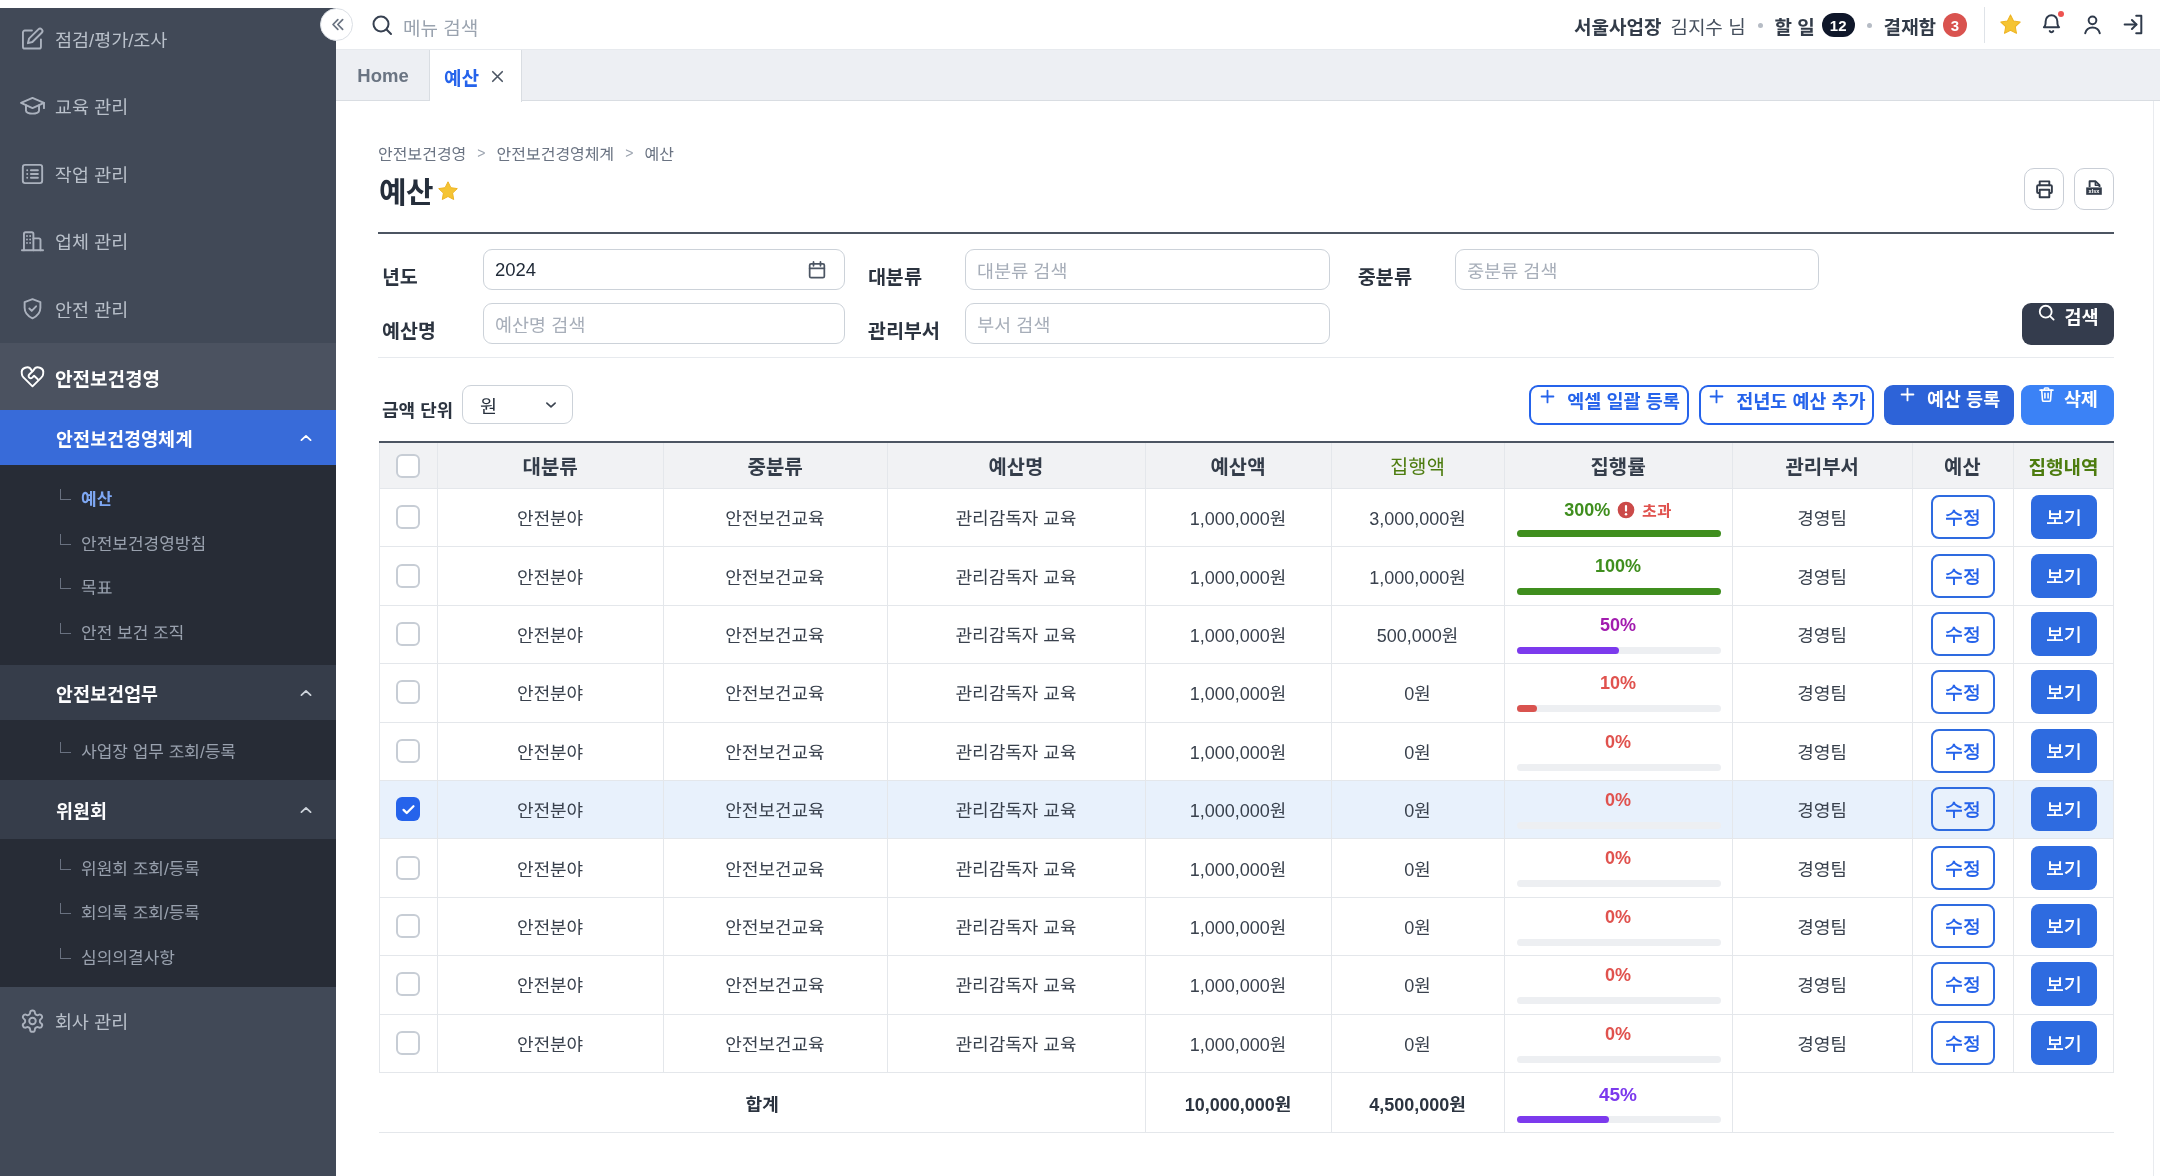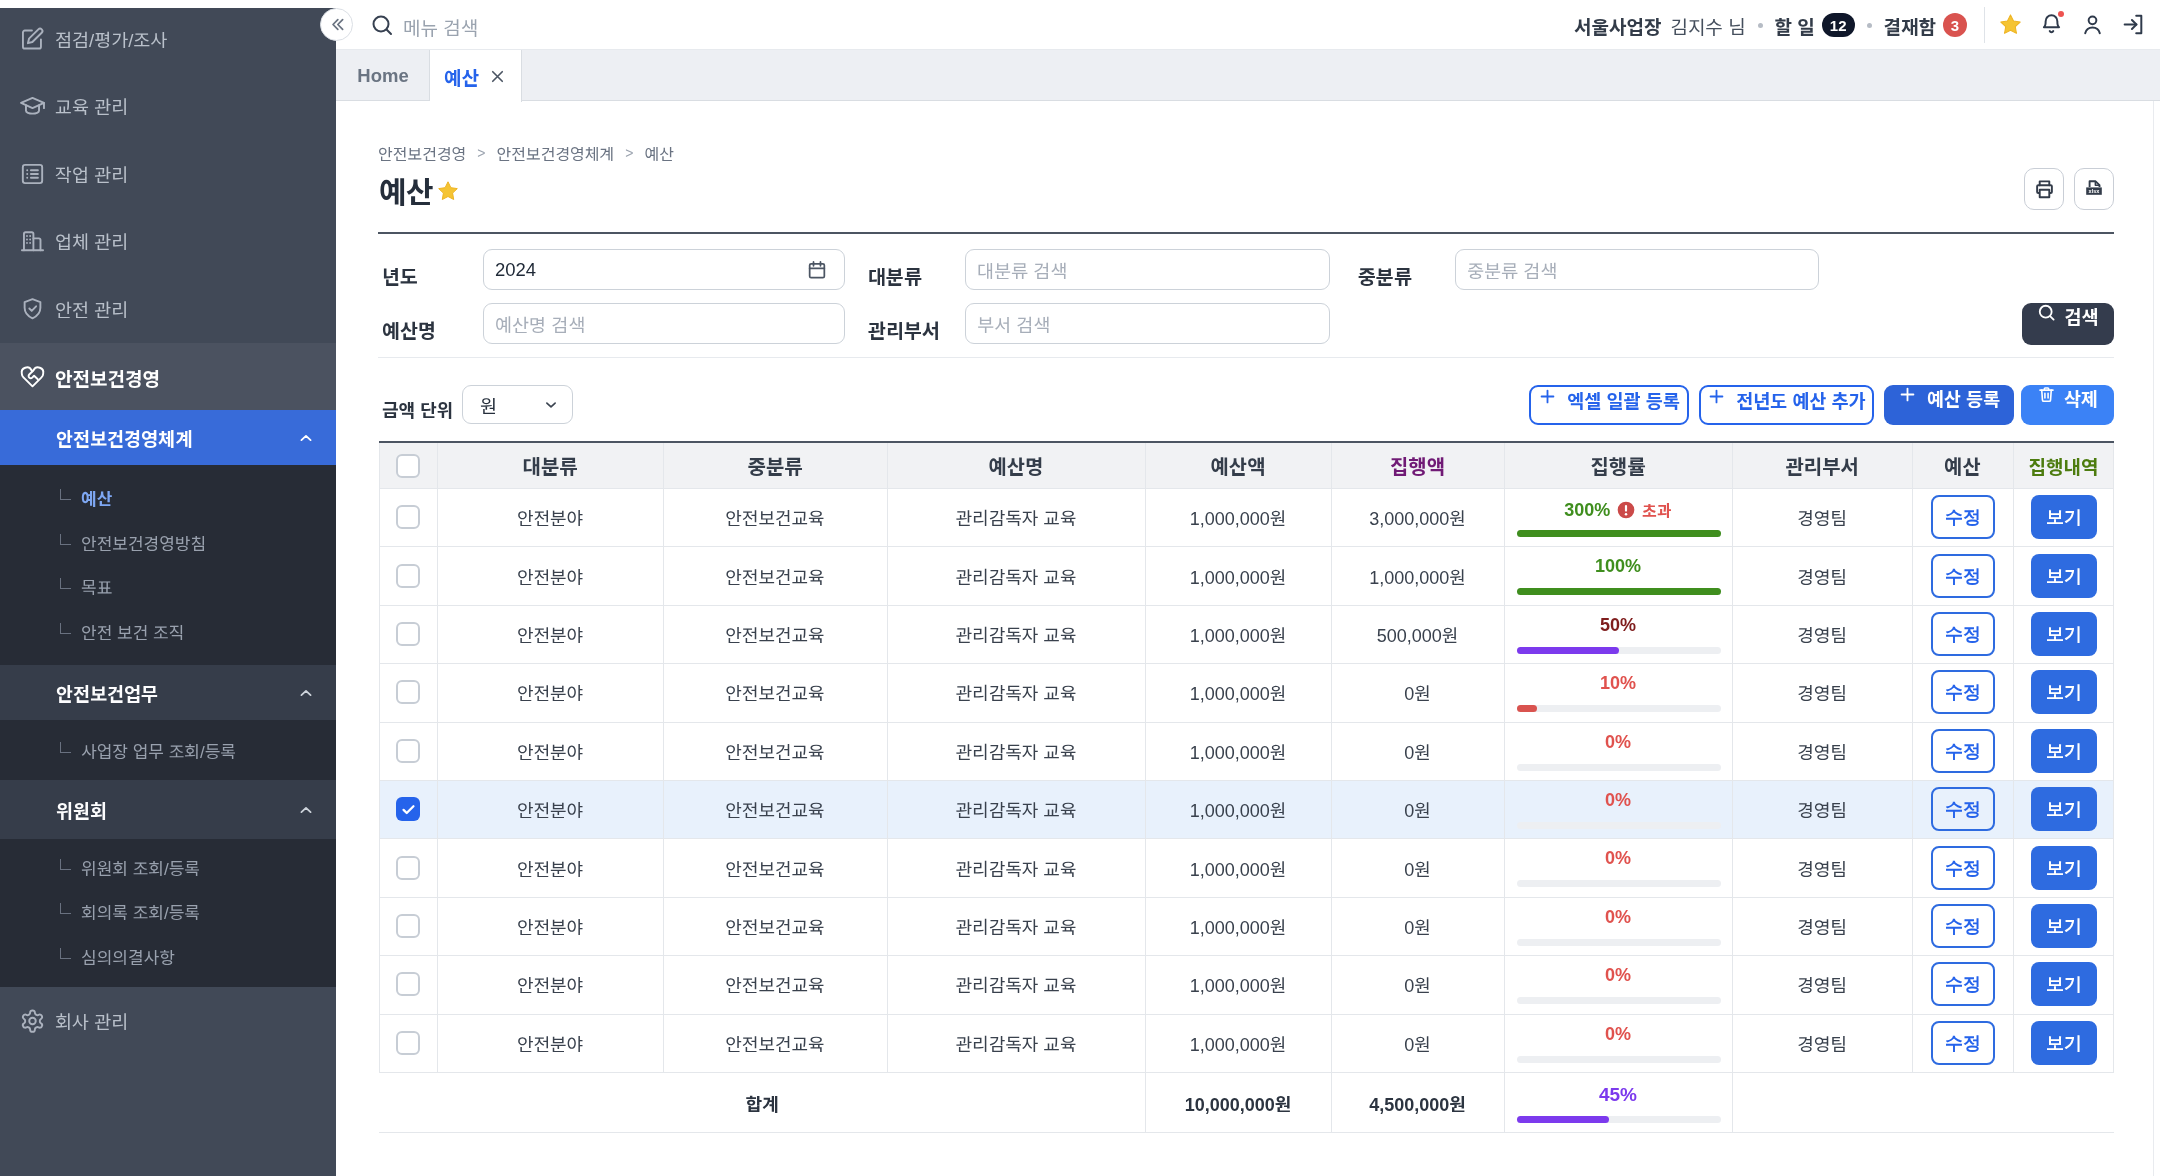--- a/index.html
+++ b/index.html
@@ -363,21 +363,21 @@
 <div class="tbl-line" style="left:379px;top:838.4px;width:1735px;height:1px;"></div>
 <div class="tbl-line" style="left:379px;top:896.8px;width:1735px;height:1px;"></div>
 <div class="tbl-line" style="left:379px;top:955.2px;width:1735px;height:1px;"></div>
 <div class="tbl-line" style="left:379px;top:1013.6px;width:1735px;height:1px;"></div>
 <div class="tbl-line" style="left:379px;top:1072.0px;width:1735px;height:1px;"></div>
 <div class="tbl-line" style="left:379px;top:1132px;width:1735px;height:1px;"></div>
 <div class="cell" style="left:437px;top:443px;width:226px;height:45px;font-weight:bold;font-size:20px;color:#343d4a;">대분류</div>
 <div class="cell" style="left:663px;top:443px;width:224px;height:45px;font-weight:bold;font-size:20px;color:#343d4a;">중분류</div>
 <div class="cell" style="left:887px;top:443px;width:258px;height:45px;font-weight:bold;font-size:20px;color:#343d4a;">예산명</div>
 <div class="cell" style="left:1145px;top:443px;width:186px;height:45px;font-weight:bold;font-size:20px;color:#343d4a;">예산액</div>
-<div class="cell" style="left:1331px;top:443px;width:173px;height:45px;font-weight:bold;font-size:20px;color:#701a75;">집행액</div>
+<div class="cell" style="left:1331px;top:443px;width:173px;height:45px;font-weight:normal;font-size:20px;color:#4d7c0f;">집행액</div>
 <div class="cell" style="left:1504px;top:443px;width:228px;height:45px;font-weight:bold;font-size:20px;color:#343d4a;">집행률</div>
 <div class="cell" style="left:1732px;top:443px;width:180px;height:45px;font-weight:bold;font-size:20px;color:#343d4a;">관리부서</div>
 <div class="cell" style="left:1912px;top:443px;width:101px;height:45px;font-weight:bold;font-size:20px;color:#343d4a;">예산</div>
 <div class="cell" style="left:2013px;top:443px;width:101px;height:45px;font-weight:bold;font-size:19px;color:#4d7c0f;">집행내역</div>
 <div class="cbx" style="left:396px;top:454px;"></div>
 <div class="cbx" style="left:396px;top:505.2px;"></div>
 <div class="cell" style="left:437px;top:488.0px;width:226px;height:58.4px;">안전분야</div>
 <div class="cell" style="left:663px;top:488.0px;width:224px;height:58.4px;">안전보건교육</div>
 <div class="cell" style="left:887px;top:488.0px;width:258px;height:58.4px;">관리감독자 교육</div>
 <div class="cell" style="left:1145px;top:488.0px;width:186px;height:58.4px;">1,000,000원</div>
@@ -408,21 +408,21 @@
 <div class="fill" style="left:1517px;top:588.4px;width:204px;background:#3f8e1e;"></div>
 <div class="minibtn" style="left:1931px;top:553.6px;width:64px;height:44px;border:2px solid #2e6be0;color:#2563eb;background:#fff;">수정</div>
 <div class="minibtn" style="left:2031px;top:553.6px;width:66px;height:44px;background:#2e6be0;color:#fff;">보기</div>
 <div class="cbx" style="left:396px;top:622.0px;"></div>
 <div class="cell" style="left:437px;top:604.8px;width:226px;height:58.4px;">안전분야</div>
 <div class="cell" style="left:663px;top:604.8px;width:224px;height:58.4px;">안전보건교육</div>
 <div class="cell" style="left:887px;top:604.8px;width:258px;height:58.4px;">관리감독자 교육</div>
 <div class="cell" style="left:1145px;top:604.8px;width:186px;height:58.4px;">1,000,000원</div>
 <div class="cell" style="left:1331px;top:604.8px;width:173px;height:58.4px;">500,000원</div>
 <div class="cell" style="left:1732px;top:604.8px;width:180px;height:58.4px;">경영팀</div>
-<div class="pct" style="left:1504px;top:614.8px;color:#7f1d1d;">50%</div>
+<div class="pct" style="left:1504px;top:614.8px;color:#a21caf;">50%</div>
 <div class="track" style="left:1517px;top:646.8px;"></div>
 <div class="fill" style="left:1517px;top:646.8px;width:102px;background:#7c3aed;"></div>
 <div class="minibtn" style="left:1931px;top:612.0px;width:64px;height:44px;border:2px solid #2e6be0;color:#2563eb;background:#fff;">수정</div>
 <div class="minibtn" style="left:2031px;top:612.0px;width:66px;height:44px;background:#2e6be0;color:#fff;">보기</div>
 <div class="cbx" style="left:396px;top:680.4px;"></div>
 <div class="cell" style="left:437px;top:663.2px;width:226px;height:58.4px;">안전분야</div>
 <div class="cell" style="left:663px;top:663.2px;width:224px;height:58.4px;">안전보건교육</div>
 <div class="cell" style="left:887px;top:663.2px;width:258px;height:58.4px;">관리감독자 교육</div>
 <div class="cell" style="left:1145px;top:663.2px;width:186px;height:58.4px;">1,000,000원</div>
 <div class="cell" style="left:1331px;top:663.2px;width:173px;height:58.4px;">0원</div>

